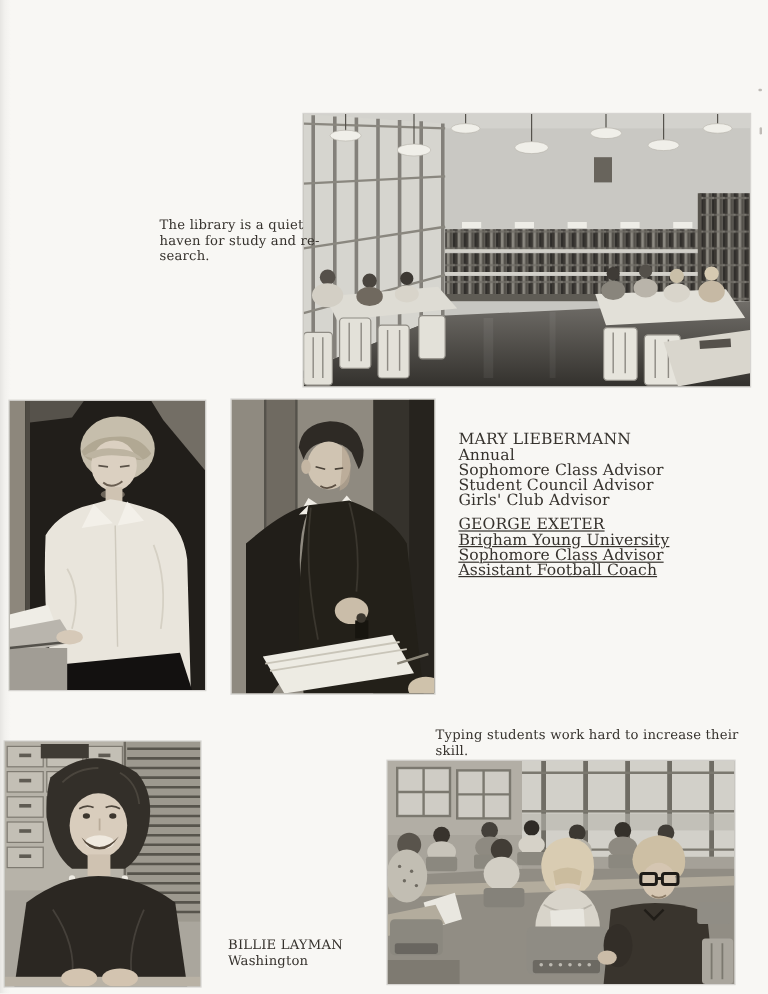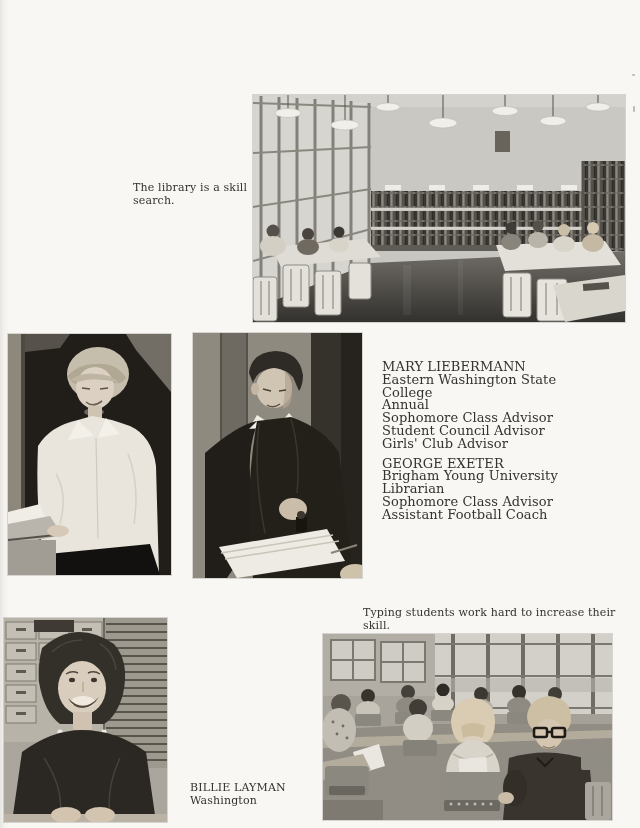--- a/index.html
+++ b/index.html
@@ -29,21 +29,21 @@
   .caption{
     position:absolute;font-size:11px;line-height:13px;letter-spacing:0.15px;
   }
   #library-caption{left:133px;top:181px;width:165px;}
   #typing-caption{left:363px;top:606px;width:262px;}
 
   #faculty-list{
     position:absolute;left:382px;top:361px;width:215px;
     font-size:13px;line-height:12.8px;letter-spacing:0.1px;
   }
-  .faculty-entry + .faculty-entry{margin-top:7px;}
+  .faculty-entry + .faculty-entry{margin-top:7px;text-decoration:underline;}
 
   #billie-label{
     position:absolute;left:190px;top:781px;width:150px;
     font-size:11px;line-height:13px;letter-spacing:0.15px;
   }
   .speck{position:absolute;background:#8f8b83;opacity:0.55;border-radius:1px;}
   #speck-1{left:632px;top:74px;width:3px;height:2px;}
   #speck-2{left:633px;top:106px;width:2px;height:6px;}
 </style>
 </head>
@@ -172,21 +172,22 @@
     <ellipse cx="135" cy="12" rx="12" ry="4"></ellipse>
         <ellipse cx="190" cy="28" rx="14" ry="5"></ellipse>
     <ellipse cx="252" cy="16" rx="13" ry="4.5"></ellipse>
         <ellipse cx="300" cy="26" rx="13" ry="4.5"></ellipse>
     <ellipse cx="345" cy="12" rx="12" ry="4"></ellipse>
   </g>
 </svg>
 </div>
 
 <div class="caption" id="library-caption">
-  <div>The library is  a skill</div>
+  <div>The library is  a quiet</div>
+  <div>haven for study and re-</div>
   <div>search.</div>
 </div>
 
 <div class="photo" id="portrait-mary">
 <svg viewBox="0 0 163 241" preserveAspectRatio="none">
   <rect width="163" height="241" fill="#211e1a"></rect>
   <rect x="0" y="0" width="13" height="241" fill="#8d877c"></rect>
   <rect x="13" y="0" width="4" height="241" fill="#4e4a43"></rect>
   <polygon points="118,0 163,0 163,58 128,16" fill="#736e65"></polygon>
   <polygon points="17,0 62,0 52,14 17,18" fill="#56524b"></polygon>
@@ -254,30 +255,28 @@
   <line x1="28" y1="220" x2="140" y2="202" stroke="#c9c5b9" stroke-width="1.5"></line>
   <line x1="32" y1="226" x2="146" y2="208" stroke="#c9c5b9" stroke-width="1.5"></line>
   <line x1="138" y1="220" x2="164" y2="212" stroke="#8a8578" stroke-width="2"></line>
   <ellipse cx="162" cy="241" rx="15" ry="10" fill="#cfc2ab"></ellipse>
 </svg>
 </div>
 
 <div id="faculty-list">
   <div class="faculty-entry">
     <div>MARY LIEBERMANN</div>
-    <div>Eastern Washington State College</div>
     <div>Annual</div>
     <div>Sophomore Class Advisor</div>
     <div>Student Council Advisor</div>
     <div>Girls' Club Advisor</div>
   </div>
   <div class="faculty-entry">
     <div>GEORGE EXETER</div>
     <div>Brigham Young University</div>
-    <div>Librarian</div>
     <div>Sophomore Class Advisor</div>
     <div>Assistant Football Coach</div>
   </div>
 </div>
 
 <div class="caption" id="typing-caption">Typing students work hard to increase their skill.</div>
 
 <div class="photo" id="billie-photo">
 <svg viewBox="0 0 163 204" preserveAspectRatio="none">
   <rect width="163" height="204" fill="#aaa69d"></rect>

